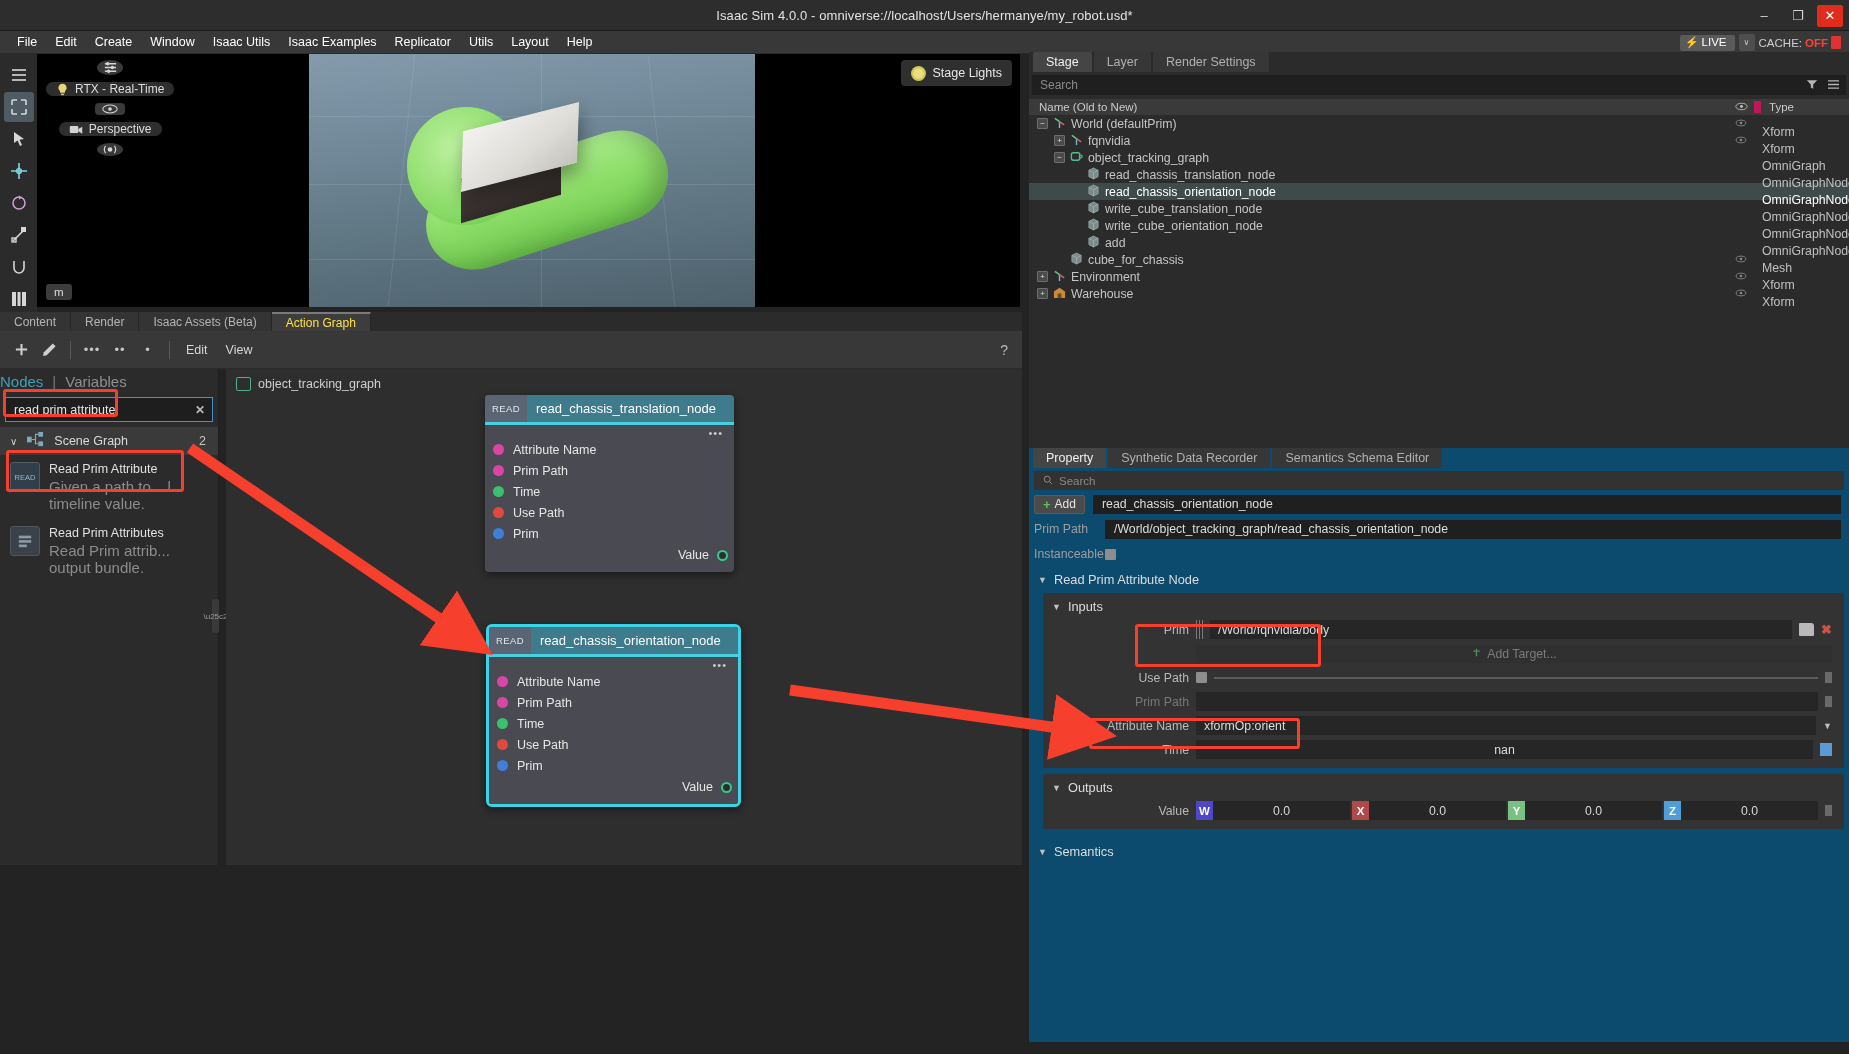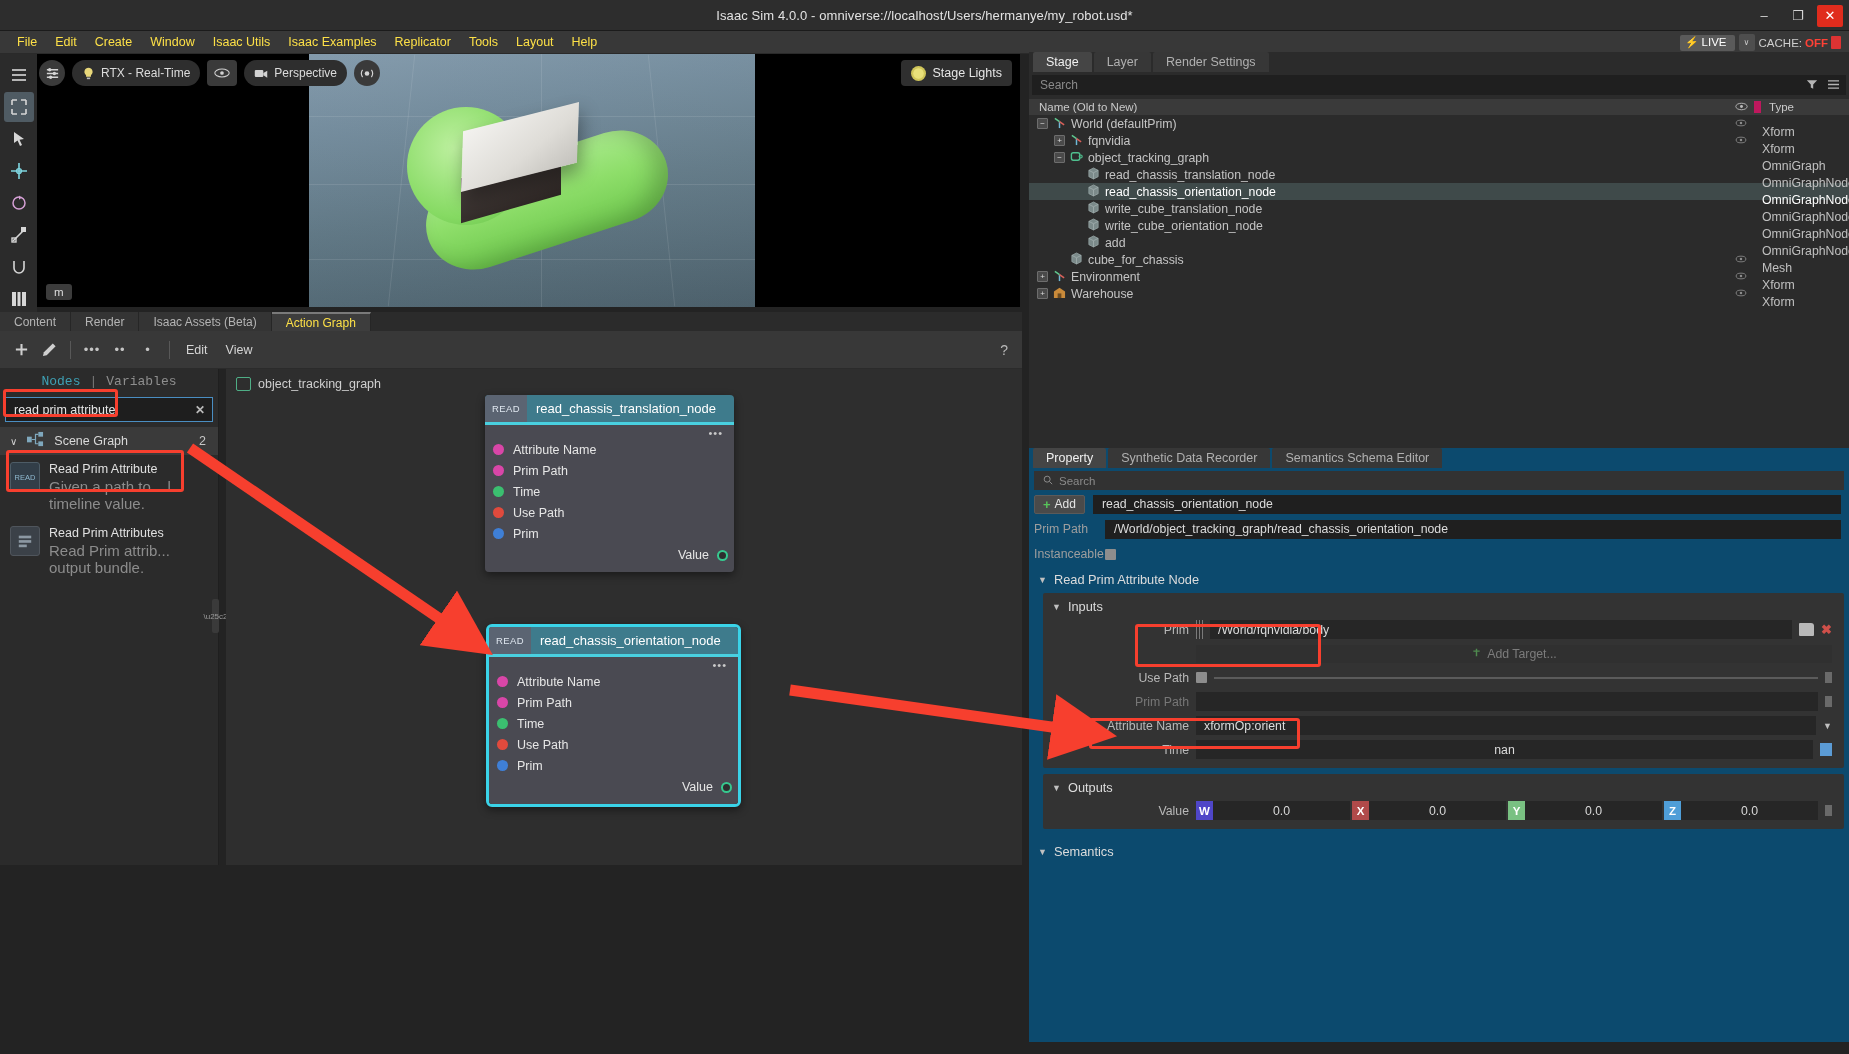--- a/index.html
+++ b/index.html
@@ -24,21 +24,21 @@
   .wb { width:30px; height:22px; display:flex; align-items:center; justify-content:center;
         color:#d5d5d5; font-size:13px; }
   .wb.close { background:#e02c1d; color:#fff; border-radius:2px; width:26px; height:22px;}
 
   
   .menubar {
     position:absolute; left:0; top:31px; width:1849px; height:23px;
     background:#383838; display:flex; align-items:center; padding-left:8px; gap:0px;
     border-bottom:1px solid #2a2a2a;
   }
-  .menubar .mi { padding:2px 9px; font-size:12.5px; color:#fde047; cursor:default; white-space:nowrap;}
+  .menubar .mi { padding:2px 9px; font-size:12.5px; color:#ffffff; cursor:default; white-space:nowrap;}
   .menuright { position:absolute; right:8px; top:31px; height:23px; display:flex; align-items:center; gap:4px;}
   .livebtn { background:#5a5a5a; border-radius:2px; padding:1px 8px 2px 5px; display:flex; align-items:center; gap:3px; font-size:11.5px; color:#fff;}
   .bolt { color:#ffd21e; font-size:11px; }
   .livearrow { background:#4e4e4e; border-radius:2px; width:16px; height:17px; display:flex; align-items:center; justify-content:center; font-size:8px; color:#ccc;}
   .cache { font-size:11.5px; color:#cfcfcf; display:flex; align-items:center; gap:3px;}
   .cache .off { color:#ff4136; font-weight:bold;text-align:right;}
   .cacheicon { width:10px; height:13px; background:#d33; border-radius:1px; }
 
   
   .lefttool {
@@ -85,22 +85,23 @@
   .robot-dark {
     position:absolute; left:424px; top:110px; width:100px; height:45px;
     background:linear-gradient(170deg,#4a423f,#2c2523);
     transform: skewY(-16deg);
   }
   .robot-dark2 {
     position:absolute; left:430px; top:100px; width:92px; height:22px;
     background:#1d1a19; transform: skewY(-16deg);
   }
   .vp-toolbar {
-    position:absolute; left:2px; top:6px; height:26px; display:flex; align-items:center; gap:7px;
+    position:absolute; left:9px; top:6px; height:26px; display:flex; align-items:center; gap:7px;
     z-index:6;
+    flex-direction:column;
   }
   .vt-pill { background:#3a3a3a; border-radius:13px; height:26px; display:flex; align-items:center;
              padding:0 10px; gap:6px; color:#dcdcdc; font-size:12px; }
   .vt-pill.dark { background:#2e2e2e; }
   .vt-round { background:#3a3a3a; border-radius:50%; width:26px; height:26px; display:flex;
               align-items:center; justify-content:center; }
   .vt-sq { background:#3a3a3a; border-radius:4px; width:30px; height:26px; display:flex;
            align-items:center; justify-content:center; }
   .stagelights {
     position:absolute; right:8px; top:6px; background:#2f2f2f; border-radius:4px;
@@ -133,22 +134,22 @@
   .agsep { width:1px; height:18px; background:#585858; margin:0 6px;}
   .agtxt { padding:2px 8px; font-size:12.5px; color:#d5d5d5;}
   .aghelp { position:absolute; right:14px; color:#b9b9b9; font-size:14px;}
   .dots { letter-spacing:1px; font-size:13px; color:#c5c5c5;}
 
   
   .nodepanel {
     position:absolute; left:0; top:369px; width:219px; height:496px;
     background:#2b2b2b; border-right:1px solid #1f1f1f;
   }
-  .nvtabs { height:22px; display:flex; align-items:center; justify-content:center; gap:9px;
-            font-size:13px; padding-top:2px;font-family:Liberation Mono, monospace;}
+  .nvtabs { height:22px; display:flex; align-items:center; gap:9px;
+            font-size:15px; padding-top:2px;}
   .nvtabs .nv { color:#8e8e8e; }
   .nvtabs .nv.act { color:#3ea0b4; }
   .nvtabs .sep { color:#777; }
   .searchwrap { position:relative; margin:6px 5px 0 5px; height:25px;
                 background:#1e1e1e; border:1px solid #4a8ec2; display:flex; align-items:center; }
   .searchwrap input {
     background:transparent; border:0; outline:0; color:#e6e6e6; font-size:12.5px;
     padding-left:8px; width:100%; font-family:"Liberation Sans", sans-serif;
   }
   .clearx { position:absolute; right:7px; color:#bbb; font-size:12px; font-weight:bold; }
@@ -277,21 +278,21 @@
   </div>
 
   <div class="menubar">
     <div class="mi">File</div>
     <div class="mi">Edit</div>
     <div class="mi">Create</div>
     <div class="mi">Window</div>
     <div class="mi">Isaac Utils</div>
     <div class="mi">Isaac Examples</div>
     <div class="mi">Replicator</div>
-    <div class="mi">Tools</div>
+    <div class="mi">Utils</div>
     <div class="mi">Layout</div>
     <div class="mi">Help</div>
   </div>
   <div class="menuright">
     <div class="livebtn">
       <span class="bolt">⚡</span>
       <span>LIVE</span>
     </div>
     <div class="livearrow">∨</div>
     <div class="cache">

